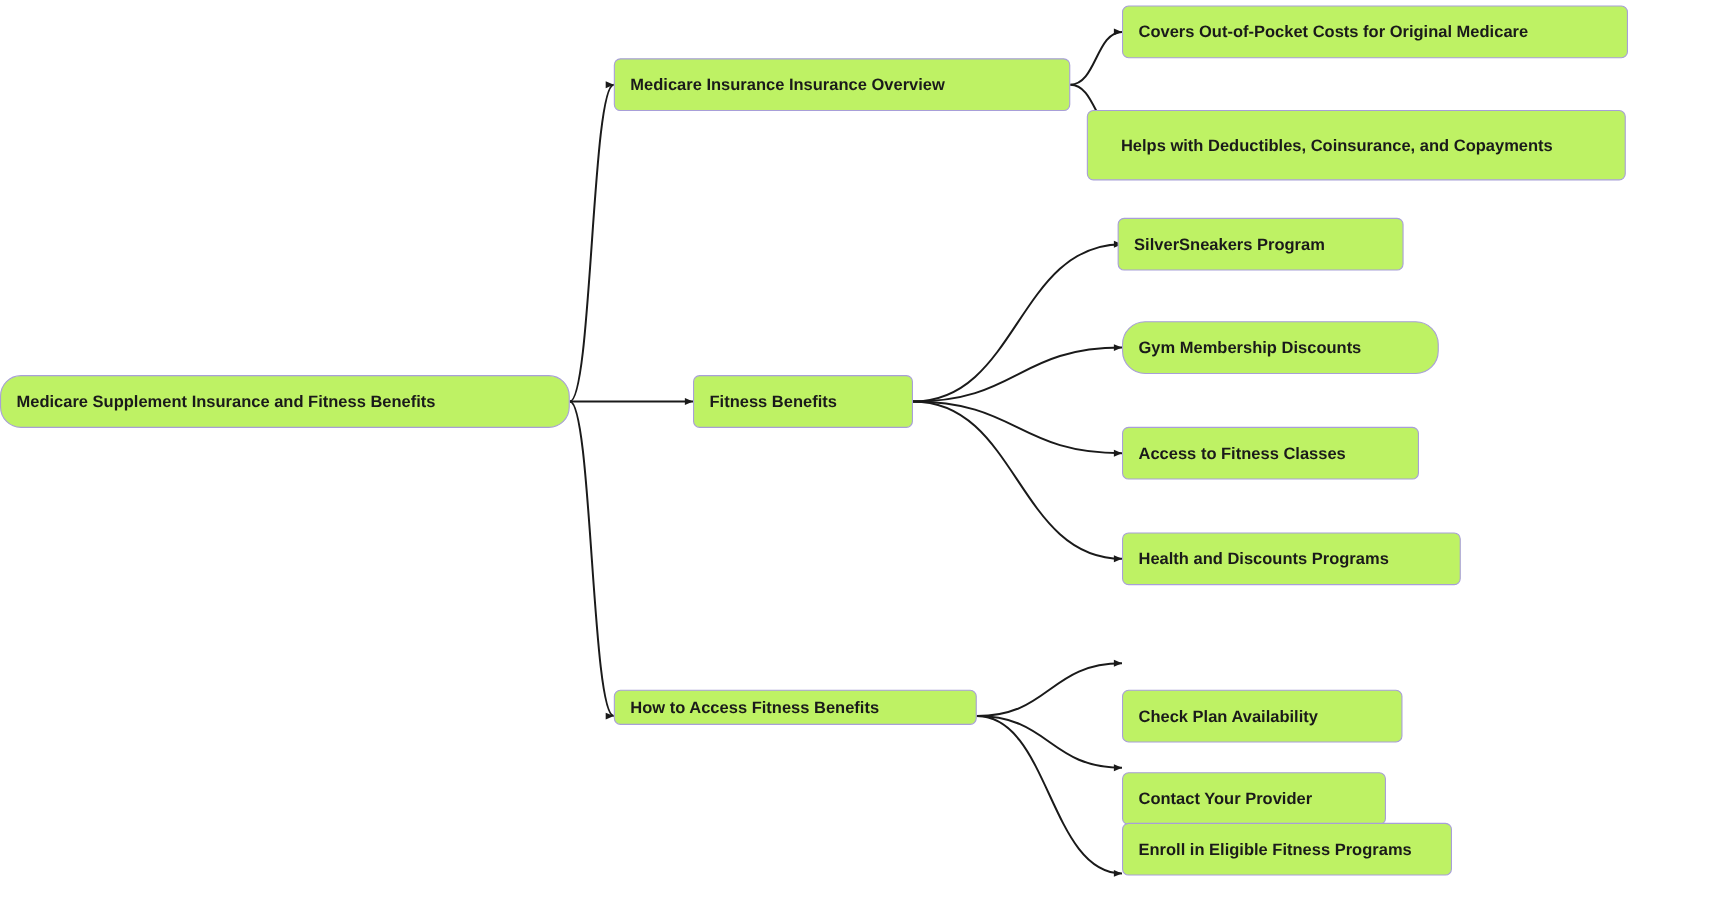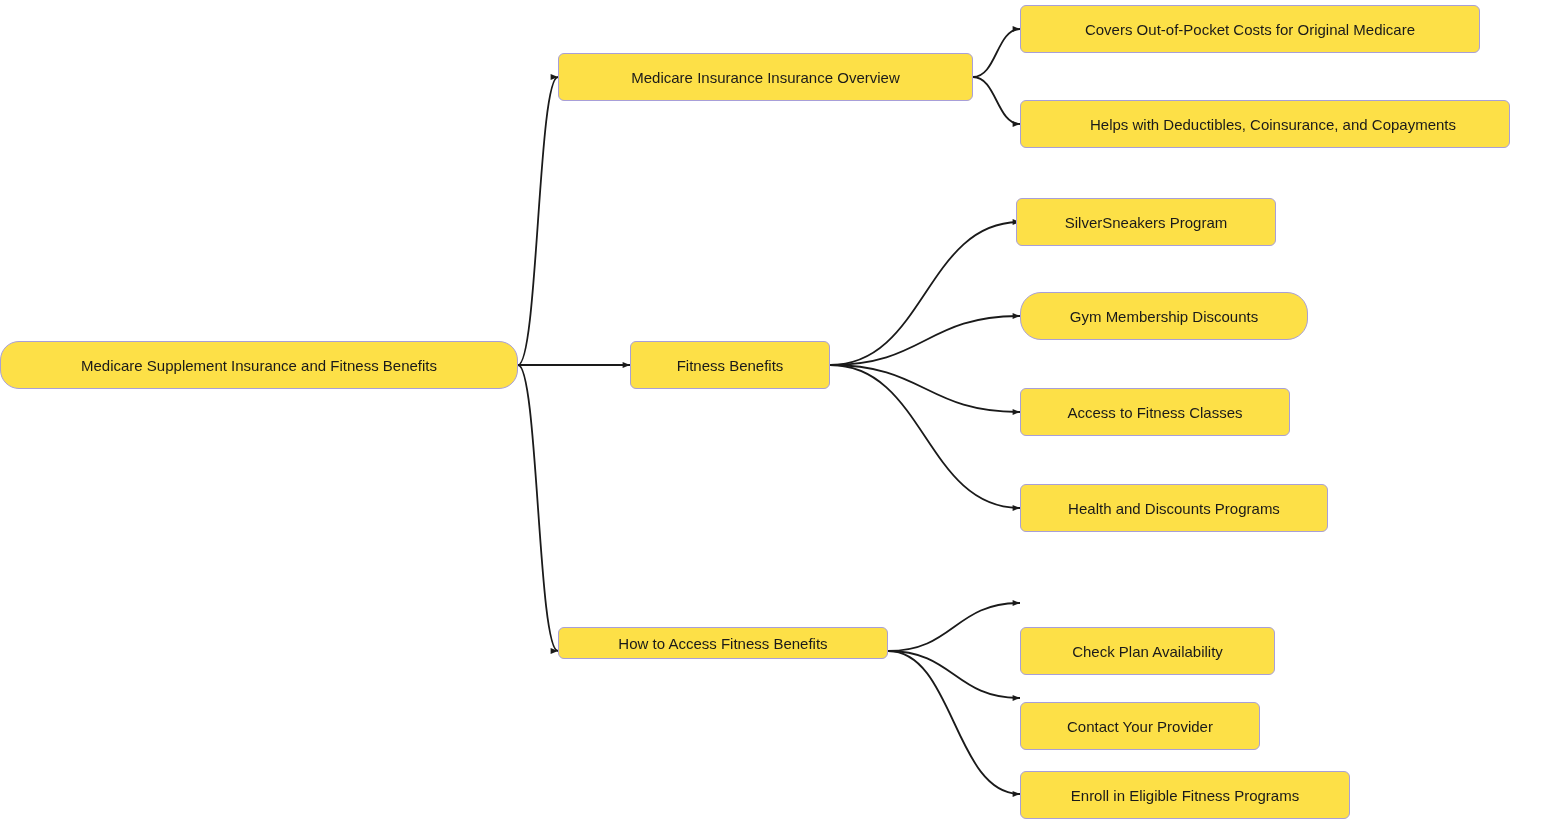--- a/index.html
+++ b/index.html
@@ -12,30 +12,30 @@
       position: relative;
     }
     svg {
       position: absolute;
       top: 0; left: 0;
       width: 1568px;
       height: 832px;
     }
     .node-box {
       position: absolute;
-      background: #fde047;
+      background: #bef264;
       border: 1.5px solid #a89fd8;
       border-radius: 6px;
       padding: 8px 14px;
       font-size: 15px;
       color: #1a1a1a;
       white-space: nowrap;
       display: flex;
       align-items: center;
-      justify-content: center;
+      font-weight: bold;
     }
   </style>
 </head>
 <body>
 
 <svg id="lines-svg" xmlns="http://www.w3.org/2000/svg">
 
 <path d="M 518 365 C 538 365, 538 77, 558 77" fill="none" stroke="#1a1a1a" stroke-width="1.8"></path>
     <polygon points="558,77 550.6315120479769,80.1153467384692 550.6315120479769,73.8846532615308" fill="#1a1a1a"></polygon>
     <path d="M 518 365 C 574 365, 574 365, 630 365" fill="none" stroke="#1a1a1a" stroke-width="1.8"></path>
@@ -64,21 +64,21 @@
 
 <div class="node-box" id="node-root" style="left:0px; top:341px; width:518px; height:48px;border-radius:19px;">
   <span>Medicare Supplement Insurance and Fitness Benefits</span>
 </div>
 <div class="node-box" id="node-overview" style="left:558px; top:53px; width:415px; height:48px;">
   <span>Medicare Insurance Insurance Overview</span>
 </div>
 <div class="node-box" id="node-covers" style="left:1020px; top:5px; width:460px; height:48px;">
   <span>Covers Out-of-Pocket Costs for Original Medicare</span>
 </div>
-<div class="node-box" id="node-helps" style="left:1020px; top:100px; width:490px; height:48px;padding-left:30px;">
+<div class="node-box" id="node-helps" style="left:988px; top:100px; width:490px; height:64px;padding-left:30px;">
   <span>Helps with Deductibles, Coinsurance, and Copayments</span>
 </div>
 <div class="node-box" id="node-fitness" style="left:630px; top:341px; width:200px; height:48px;">
   <span>Fitness Benefits</span>
 </div>
 <div class="node-box" id="node-silver" style="left:1016px; top:198px; width:260px; height:48px;">
   <span>SilverSneakers Program</span>
 </div>
 <div class="node-box" id="node-gym" style="left:1020px; top:292px; width:288px; height:48px;border-radius:21px;">
   <span>Gym Membership Discounts</span>
@@ -91,15 +91,15 @@
 </div>
 <div class="node-box" id="node-access" style="left:558px; top:627px; width:330px; height:32px;">
   <span>How to Access Fitness Benefits</span>
 </div>
 <div class="node-box" id="node-check" style="left:1020px; top:579px; width:255px; height:48px;margin-top:48px;">
   <span>Check Plan Availability</span>
 </div>
 <div class="node-box" id="node-contact" style="left:1020px; top:674px; width:240px; height:48px;margin-top:28px;">
   <span>Contact Your Provider</span>
 </div>
-<div class="node-box" id="node-enroll" style="left:1020px; top:771px; width:330px; height:48px;">
+<div class="node-box" id="node-enroll" style="left:1020px; top:748px; width:300px; height:48px;">
   <span>Enroll in Eligible Fitness Programs</span>
 </div>
 
 </body></html>

